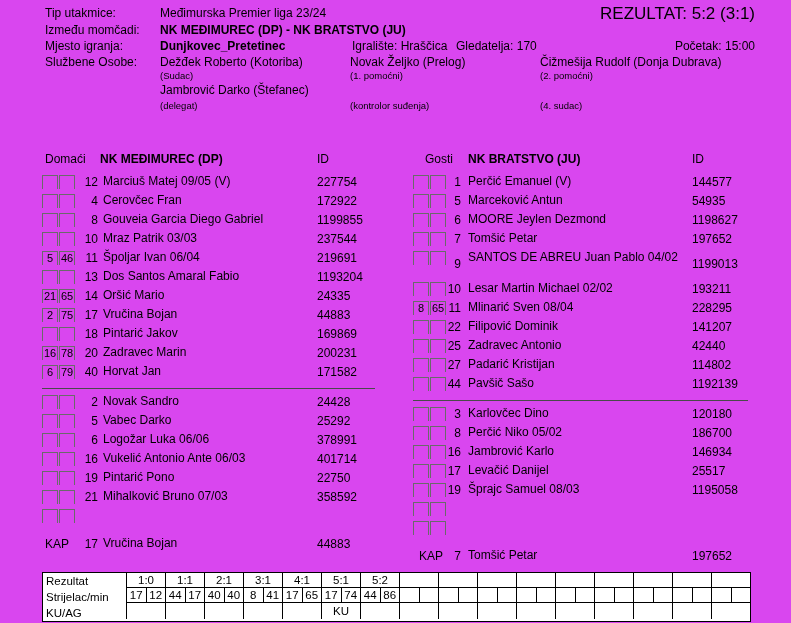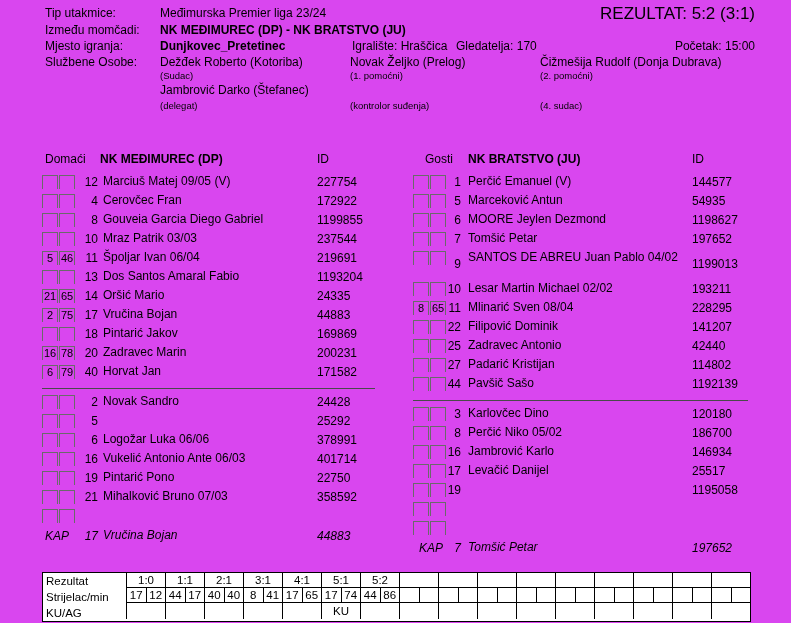--- a/index.html
+++ b/index.html
@@ -46,21 +46,21 @@
   .cb2{left:17px;}
   .num{position:absolute;left:34px;top:2px;width:22px;text-align:right;}
   #guest-panel .num{left:28px;width:20px;}
   .pname{position:absolute;left:61px;top:2px;width:208px;line-height:12.5px;}
   #guest-panel .pname{left:55px;width:218px;}
   .pid{position:absolute;left:275px;top:2px;}
   #guest-panel .pid{left:279px;}
   .tall .num,.tall .pid{top:8px;}
   .sep{border-top:1px solid #4a4a4a;height:0;margin:6px 0 4px 0;width:333px;}
   #guest-panel .sep{width:335px;}
-  .kaprow{position:relative;height:20px;margin-top:1px;font-style:italic;}
+  .kaprow{position:relative;height:20px;margin-top:9px;}
   .kap-label{position:absolute;left:3px;top:2px;}
   #guest-panel .kap-label{left:6px;}
   
   #score-table{position:absolute;left:42px;top:572px;display:flex;
     border:1px solid #000;background:#fff;}
   #st-labels{width:83px;}
   #st-labels div{height:16px;line-height:16px;padding-left:3px;font-size:11.5px;white-space:nowrap;}
   #st-grid{width:624px;}
   .strow{display:grid;}
   #st-results{grid-template-columns:repeat(16,39px);}
@@ -203,20 +203,21 @@
           <span class="cb"></span>
           <span class="cb cb2"></span>
           <span class="num">2</span>
           <span class="pname">Novak Sandro</span>
           <span class="pid">24428</span>
         </div>
         <div class="prow">
           <span class="cb"></span>
           <span class="cb cb2"></span>
           <span class="num">5</span>
+          <span class="pname">Vabec Darko</span>
           <span class="pid">25292</span>
         </div>
         <div class="prow">
           <span class="cb"></span>
           <span class="cb cb2"></span>
           <span class="num">6</span>
           <span class="pname">Logožar Luka 06/06</span>
           <span class="pid">378991</span>
         </div>
         <div class="prow">
@@ -363,20 +364,21 @@
           <span class="cb"></span>
           <span class="cb cb2"></span>
           <span class="num">17</span>
           <span class="pname">Levačić Danijel</span>
           <span class="pid">25517</span>
         </div>
         <div class="prow">
           <span class="cb"></span>
           <span class="cb cb2"></span>
           <span class="num">19</span>
+          <span class="pname">Šprajc Samuel 08/03</span>
           <span class="pid">1195058</span>
         </div>
         <div class="prow">
           <span class="cb"></span>
           <span class="cb cb2"></span>
         </div>
         <div class="prow">
           <span class="cb"></span>
           <span class="cb cb2"></span>
         </div>

